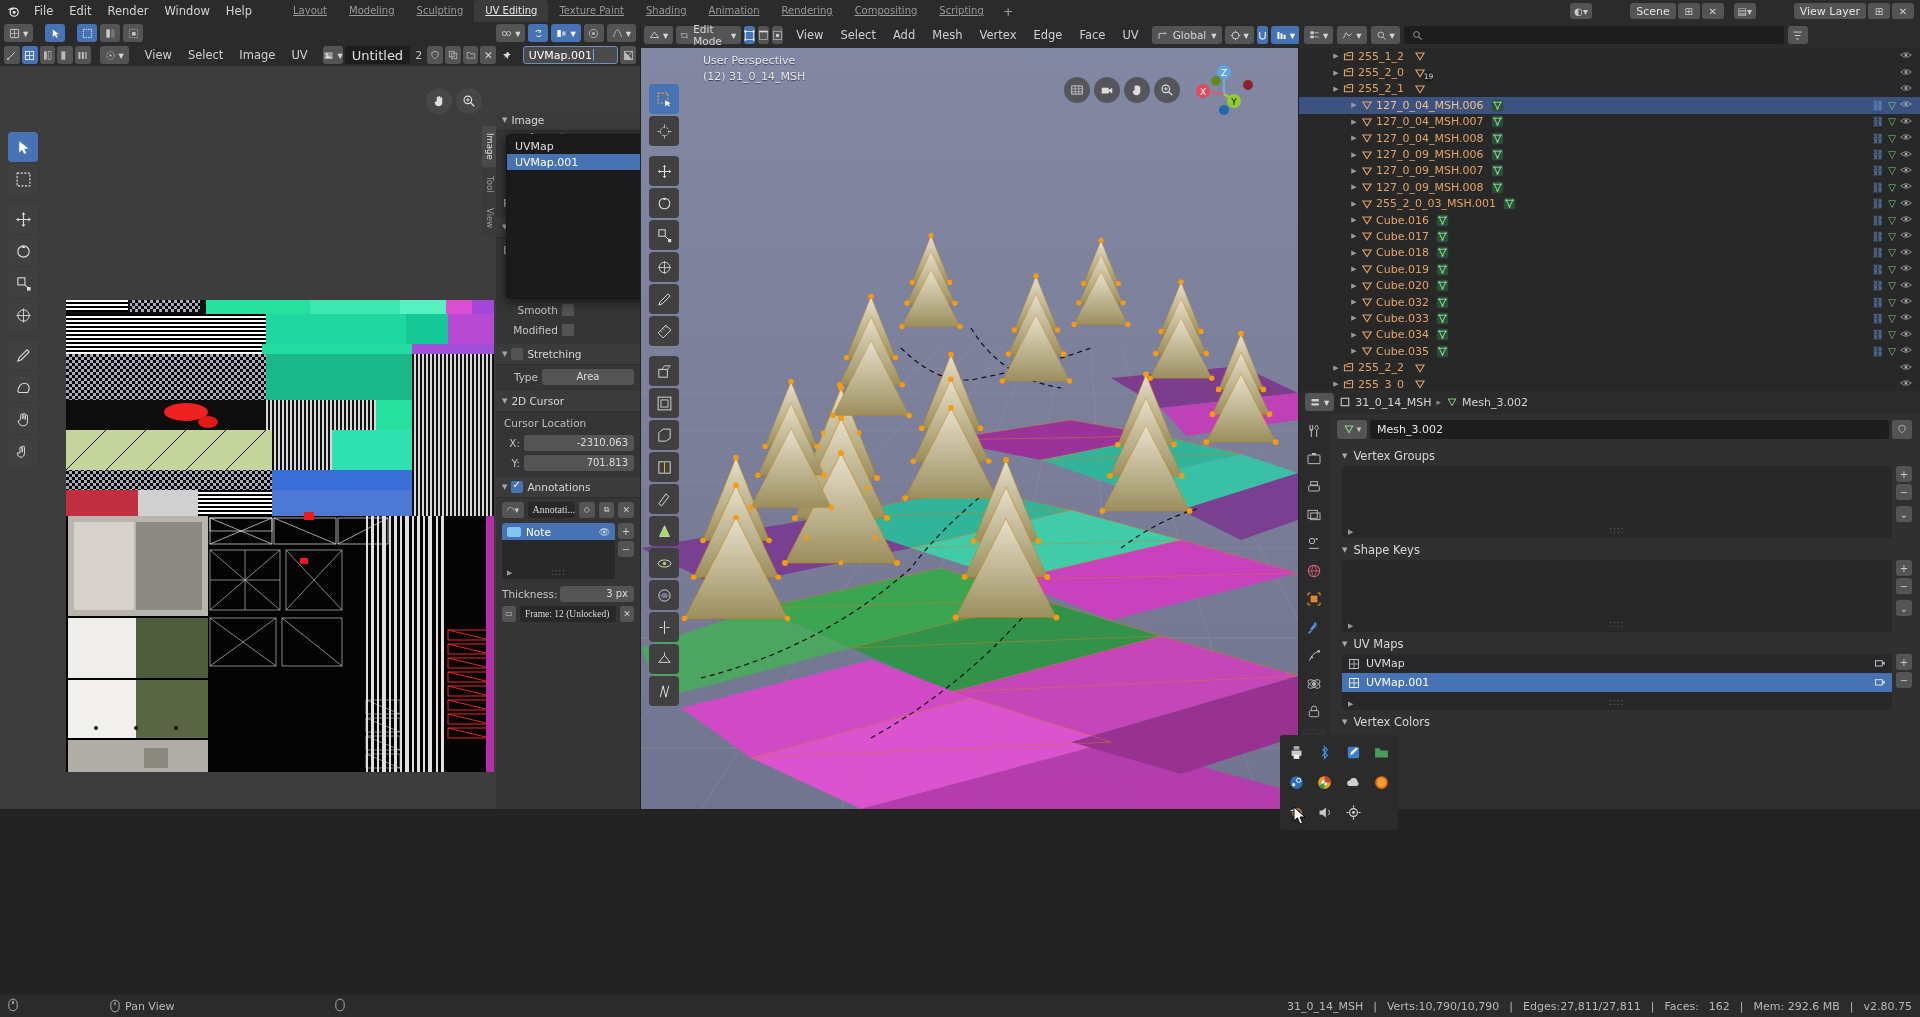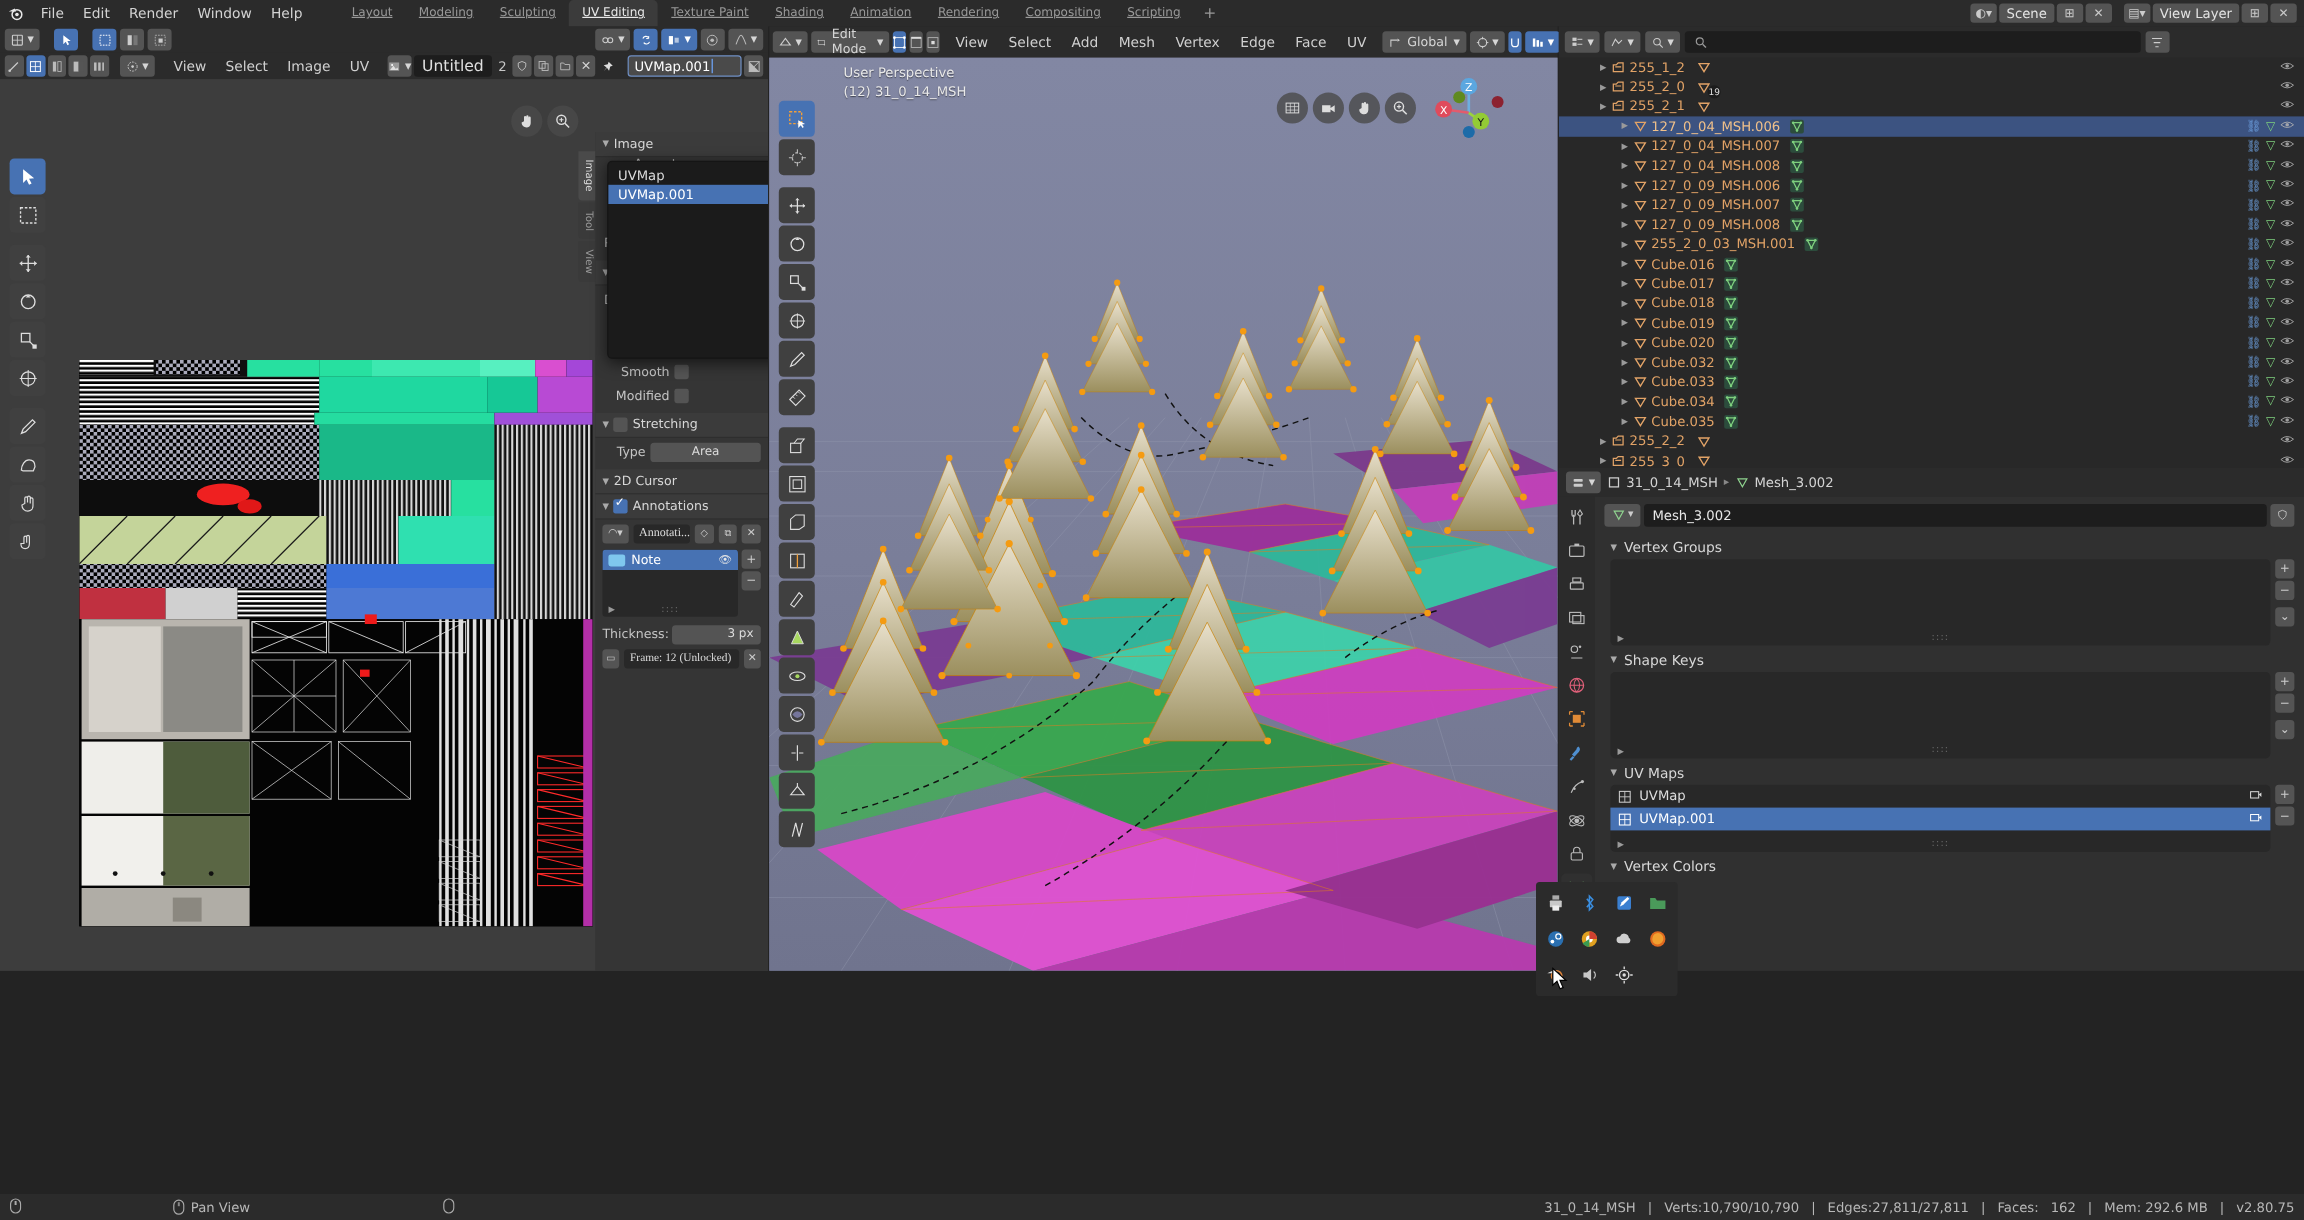--- a/index.html
+++ b/index.html
@@ -27,21 +27,21 @@
   .ws-tabs { display:flex; align-items:flex-end; height:22px; margin-left:22px; }
   .ws-tab {
     padding:4px 11px 5px; font-size:10px; color:#999; line-height:13px;
     border-radius:4px 4px 0 0; white-space:nowrap;text-decoration:underline;
   }
   .ws-tab.active { background:#3b3b3b; color:#e8e8e8; }
   .ws-add { padding:3px 8px; color:#999; font-size:13px; }
   .scene-block { margin-left:auto; display:flex; align-items:center; gap:2px; padding-right:6px; }
   .field {
     background:#545454; border-radius:3px; height:16px; display:flex; align-items:center;
-    padding:0 6px; font-size:11px; color:#e3e3e3; gap:4px;
+    padding:0 6px; font-size:11px; color:#e3e3e3; gap:4px;margin-left:36px;
   }
   .icon-btn-top { width:22px;height:16px;background:#545454;border-radius:3px;display:flex;align-items:center;justify-content:center;font-size:10px;color:#ccc;}
 
   
   .area { position:absolute; }
   .hdr-menu { padding:2px 7px; font-size:11.5px; color:#d0d0d0; border-radius:3px; }
   .btn {
     height:18px; background:#545454; border-radius:3px; display:flex; align-items:center;
     justify-content:center; padding:0 5px; font-size:10.5px; color:#d6d6d6; gap:3px;
   }
@@ -757,20 +757,31 @@
         <div class="pnl-body">
           <div class="row">
             <span class="lbl" style="width:36px">Type</span>
             <span class="ctl">Area</span>
           </div>
         </div>
 
         <div class="pnl-head">
           <span class="tri">▼</span>
           <span>2D Cursor</span>
+        </div>
+        <div class="pnl-body">
+          <div style="padding:2px 2px 2px 2px;" class="rowlbl">Cursor Location</div>
+          <div class="row">
+            <span class="lbl" style="width:18px">X:</span>
+            <span class="ctl val">-2310.063</span>
+          </div>
+          <div class="row">
+            <span class="lbl" style="width:18px">Y:</span>
+            <span class="ctl val">701.813</span>
+          </div>
         </div>
 
         <div class="pnl-head">
           <span class="tri">▼</span>
           <span class="chk on"></span>
           <span>Annotations</span>
         </div>
         <div class="pnl-body">
           <div class="row">
             <span style="width:22px;height:16px;background:#545454;border-radius:3px;display:flex;align-items:center;justify-content:center;font-size:9px;color:#ccc">◠▾</span>
@@ -2203,21 +2214,21 @@
       </svg>
   </div>
 
   <div id="statusbar">
     <span>
       <svg width="10" height="14" viewBox="0 0 12 16">
           <rect x="1" y="1" width="10" height="14" rx="5" fill="none" stroke="#aaa" stroke-width="1.2"></rect>
           <rect x="5" y="3" width="2" height="4" fill="#aaa"></rect>
         </svg>
     </span>
-    <span style="margin-left:120px;display:flex;align-items:center;gap:5px;">
+    <span style="margin-left:86px;display:flex;align-items:center;gap:5px;">
       <svg width="10" height="14" viewBox="0 0 12 16">
           <rect x="1" y="1" width="10" height="14" rx="5" fill="none" stroke="#aaa" stroke-width="1.2"></rect>
           <rect x="5" y="3" width="2" height="4" fill="#888"></rect>
         </svg>
       <span>Pan View</span>
     </span>
     <span style="margin-left:155px;">
       <svg width="10" height="14" viewBox="0 0 12 16">
           <rect x="1" y="1" width="10" height="14" rx="5" fill="none" stroke="#aaa" stroke-width="1.2"></rect>
         </svg>

